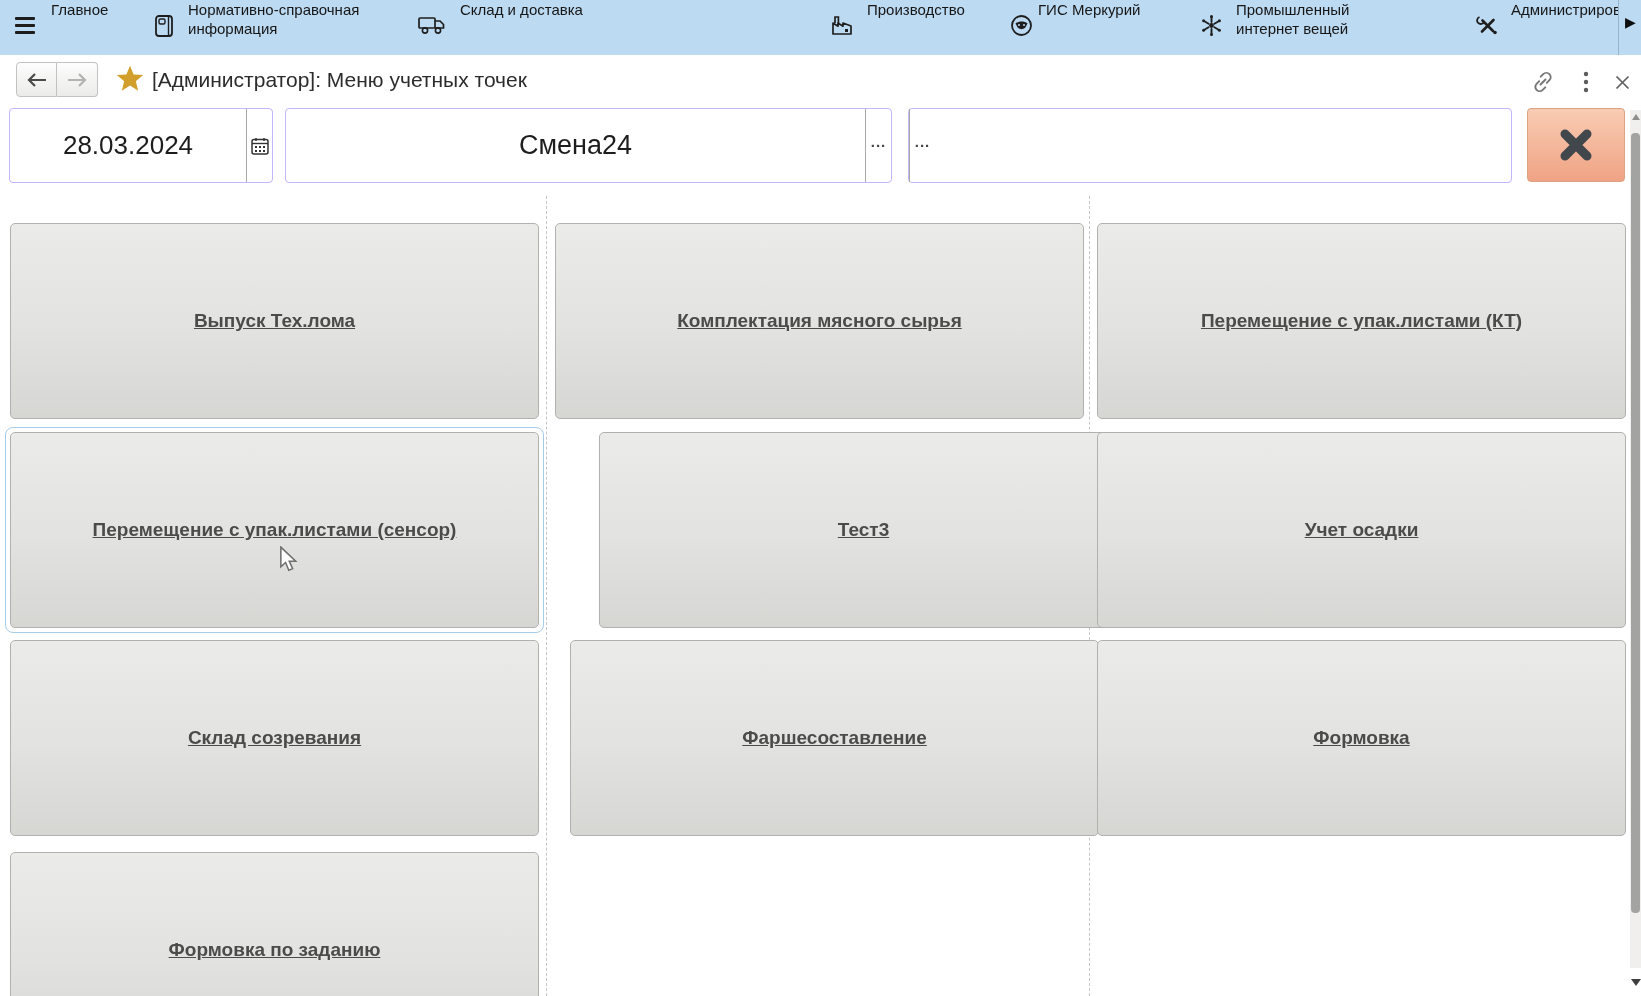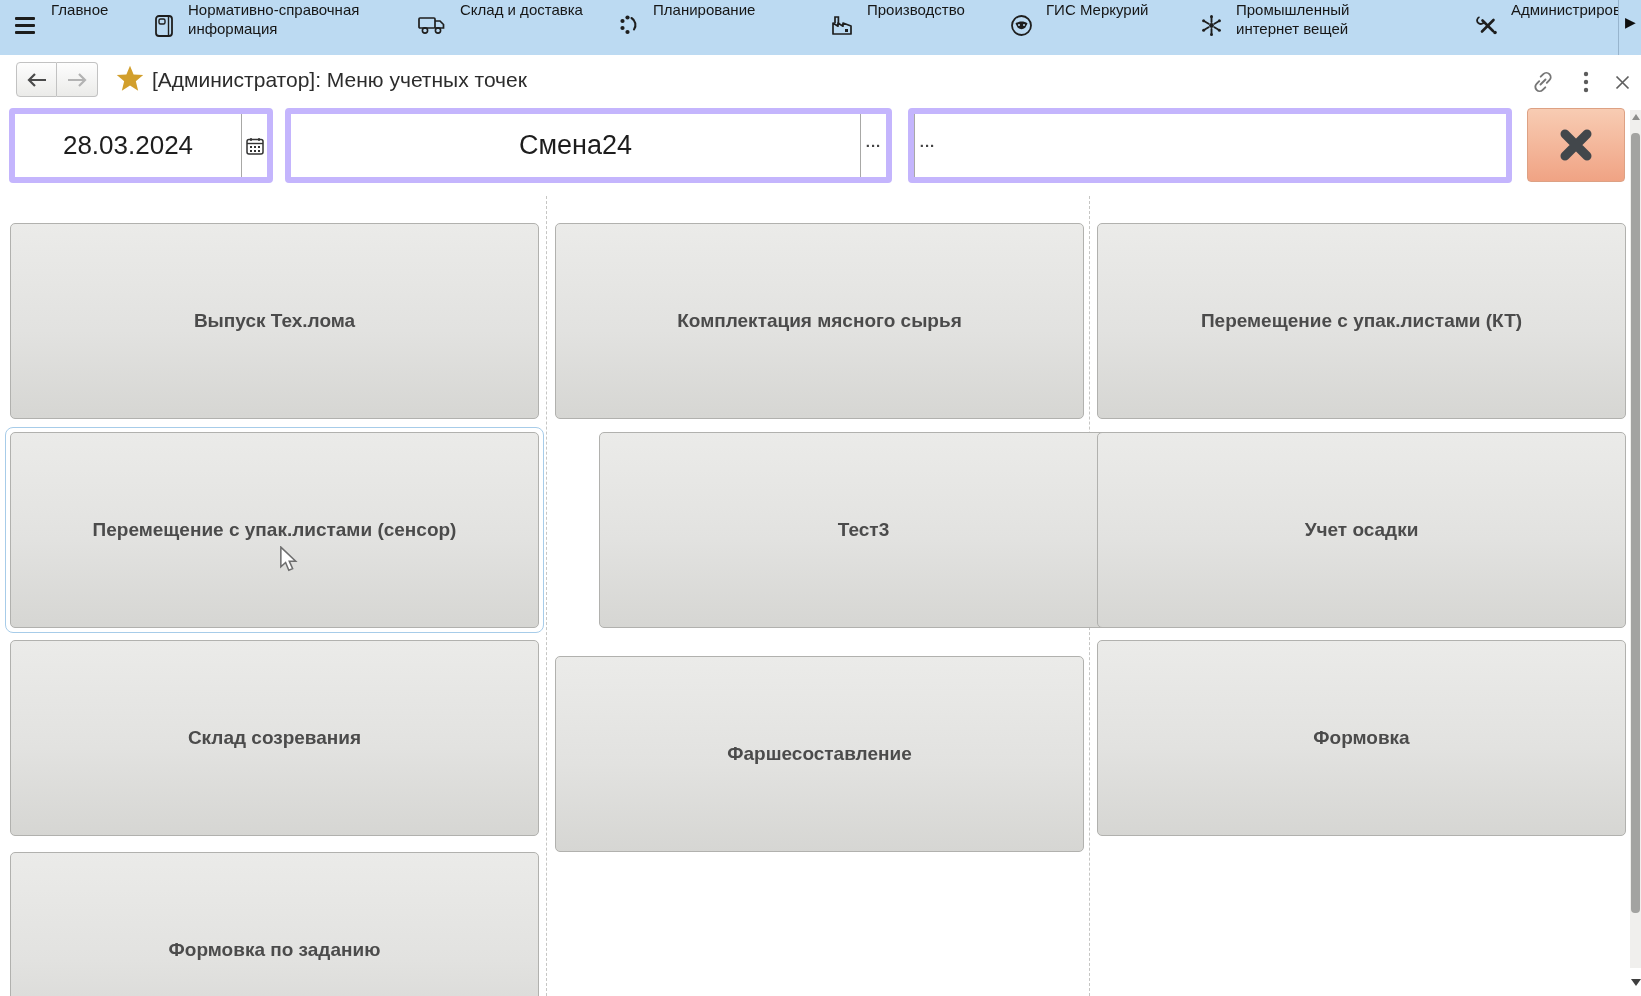--- a/index.html
+++ b/index.html
@@ -32,21 +32,21 @@
     display:flex; align-items:center; justify-content:center;
   }
   .histbtn.back { border-radius:4px 0 0 4px; }
   .histbtn.fwd  { border-radius:0 4px 4px 0; border-left:none; }
   .star { position:absolute; left:112px; top:10px; }
   .nav-title { position:absolute; left:148px; top:13px; font-size:21px; color:#2c2c2c; white-space:nowrap; }
   .nav-ico { position:absolute; top:12px; width:30px; height:30px; display:flex; align-items:center; justify-content:center; }
 
   
   .field {
-    position:absolute; top:108px; height:75px; border:6px solid #c4b5fd; border-radius:4px;
+    position:absolute; top:108px; height:75px; border:1px solid #c4b5fd; border-radius:4px;
     background:#fff; display:flex; align-items:center;
   }
   .ftext { flex:1; text-align:center; color:#1d1d1d; }
   .fside {
     width:26px; align-self:stretch; border-left:1px solid #a8a8a6;
     display:flex; align-items:center; justify-content:center; color:#333; cursor:pointer;
   }
   .more-dots { font-size:15px; font-weight:bold; letter-spacing:1px; color:#444; padding-bottom:8px; }
   .closebtn {
     position:absolute; left:1527px; top:108px; width:98px; height:74px;
@@ -55,21 +55,21 @@
     display:flex; align-items:center; justify-content:center; cursor:pointer;
   }
 
   
   .vsep { position:absolute; top:196px; height:800px; width:0; border-left:1px dashed #c6c6c4; }
   .tile {
     position:absolute; width:529px; height:196px;
     border:1px solid #b1b1ae; border-radius:5px;
     background:linear-gradient(180deg,#ebebe9 0%,#e2e2e0 55%,#d6d6d3 100%);
     display:flex; align-items:center; justify-content:center;
-    font-size:19px; font-weight:bold; color:#4b4b4b; text-align:center; cursor:pointer;
+    font-size:19px; font-weight:bold; color:#4b4b4b; text-align:center; cursor:pointer;text-decoration:underline;
   }
   .tile.focused::after {
     content:""; position:absolute; inset:-6px; border:1px solid #a7cce9; border-radius:8px; pointer-events:none;
   }
 
   
   .sb-track { position:absolute; left:1630px; top:110px; width:11px; height:858px; background:#f0efed; }
   .sb-up { position:absolute; left:1632px; top:114px; width:0; height:0;
            border-left:4px solid transparent; border-right:4px solid transparent; border-bottom:6px solid #8d8d8b; }
   .sb-thumb { position:absolute; left:1631px; top:133px; width:9px; height:780px; background:#a3a3a1; border-radius:4px; }
@@ -111,32 +111,20 @@
         <svg width="28" height="22" viewBox="0 0 28 22">
             <rect x="1" y="4" width="16" height="10" rx="1" fill="none" stroke="#1e1e1e" stroke-width="1.7"></rect>
             <path d="M17 7 h5 l3.5 3.5 V14 h-8.5" fill="none" stroke="#1e1e1e" stroke-width="1.7"></path>
             <circle cx="7" cy="16.5" r="2.6" fill="none" stroke="#1e1e1e" stroke-width="1.6"></circle>
             <circle cx="20" cy="16.5" r="2.6" fill="none" stroke="#1e1e1e" stroke-width="1.6"></circle>
           </svg>
       </span>
       <span class="mi-label" style="margin-left:14px">Склад и доставка</span>
     </div>
 
-    <div class="menu-item" style="left:618px">
-      <span class="mi-icon">
-        <svg width="22" height="22" viewBox="0 0 22 22">
-            <circle cx="4.5" cy="7" r="2.1" fill="#1e1e1e"></circle>
-            <circle cx="4.5" cy="14" r="2.1" fill="#1e1e1e"></circle>
-            <circle cx="9.5" cy="18" r="2.1" fill="#1e1e1e"></circle>
-            <circle cx="9.5" cy="3.5" r="2.1" fill="#1e1e1e"></circle>
-            <path d="M13.5 4 a8 8 0 0 1 2.5 11.5" fill="none" stroke="#1e1e1e" stroke-width="2.1" stroke-linecap="round"></path>
-          </svg>
-      </span>
-      <span class="mi-label" style="margin-left:13px">Планирование</span>
-    </div>
 
     <div class="menu-item" style="left:830px">
       <span class="mi-icon">
         <svg width="24" height="22" viewBox="0 0 24 22">
             <path d="M3 20 V9 l5 3.2 V9 l5 3.2 V9 l8 3 v8 z" fill="none" stroke="#1e1e1e" stroke-width="1.7" stroke-linejoin="round"></path>
             <path d="M5 9 V3 h3.4 v6.5" fill="none" stroke="#1e1e1e" stroke-width="1.7"></path>
             <rect x="15" y="15" width="3" height="3" fill="#1e1e1e"></rect>
           </svg>
       </span>
       <span class="mi-label" style="margin-left:13px">Производство</span>
@@ -144,21 +132,21 @@
 
     <div class="menu-item" style="left:1010px">
       <span class="mi-icon">
         <svg width="23" height="23" viewBox="0 0 23 23">
             <circle cx="11.5" cy="11.5" r="9.5" fill="none" stroke="#1e1e1e" stroke-width="1.8"></circle>
             <path d="M5.5 9.5 c3-2.6 9-2.6 12 0 l-2.3 4.3 c-2.3 1.8-5.1 1.8-7.4 0 z" fill="#1e1e1e"></path>
             <circle cx="9" cy="11" r="1" fill="#bcdaf2"></circle>
             <circle cx="14" cy="11" r="1" fill="#bcdaf2"></circle>
           </svg>
       </span>
-      <span class="mi-label" style="margin-left:13px">ГИС Меркурий</span>
+      <span class="mi-label" style="margin-left:5px">ГИС Меркурий</span>
     </div>
 
     <div class="menu-item" style="left:1200px">
       <span class="mi-icon">
         <svg width="23" height="23" viewBox="0 0 23 23">
           <g stroke="#1e1e1e" stroke-width="1.9" stroke-linecap="round">
             <path d="M11.5 8 V3.5"></path>
               <path d="M11.5 15 v4.5"></path>
               <path d="M8.6 9.8 L4.8 7.5"></path>
               <path d="M14.4 13.2 l3.8 2.3"></path>
@@ -281,21 +269,21 @@
 
   <div class="tile" style="left:10px;   top:223px;">Выпуск Тех.лома</div>
   <div class="tile" style="left:555px;  top:223px;text-align:center;">Комплектация мясного сырья</div>
   <div class="tile" style="left:1097px; top:223px;">Перемещение с упак.листами (КТ)</div>
 
   <div class="tile focused" style="left:10px; top:432px;">Перемещение с упак.листами (сенсор)</div>
   <div class="tile" style="left:576px;  top:432px;margin-left:23px;">Тест3</div>
   <div class="tile" style="left:1097px; top:432px;">Учет осадки</div>
 
   <div class="tile" style="left:10px;   top:640px;">Склад созревания</div>
-  <div class="tile" style="left:555px;  top:640px;margin-top:16px;">Фаршесоставление</div>
+  <div class="tile" style="left:570px;  top:640px;">Фаршесоставление</div>
   <div class="tile" style="left:1097px; top:640px;">Формовка</div>
 
   <div class="tile" style="left:10px;   top:852px;">Формовка по заданию</div>
 
   <div class="sb-track"></div>
   <div class="sb-up"></div>
   <div class="sb-thumb"></div>
   <div class="sb-bottom-mark"></div>
 
   <span class="cursor">

